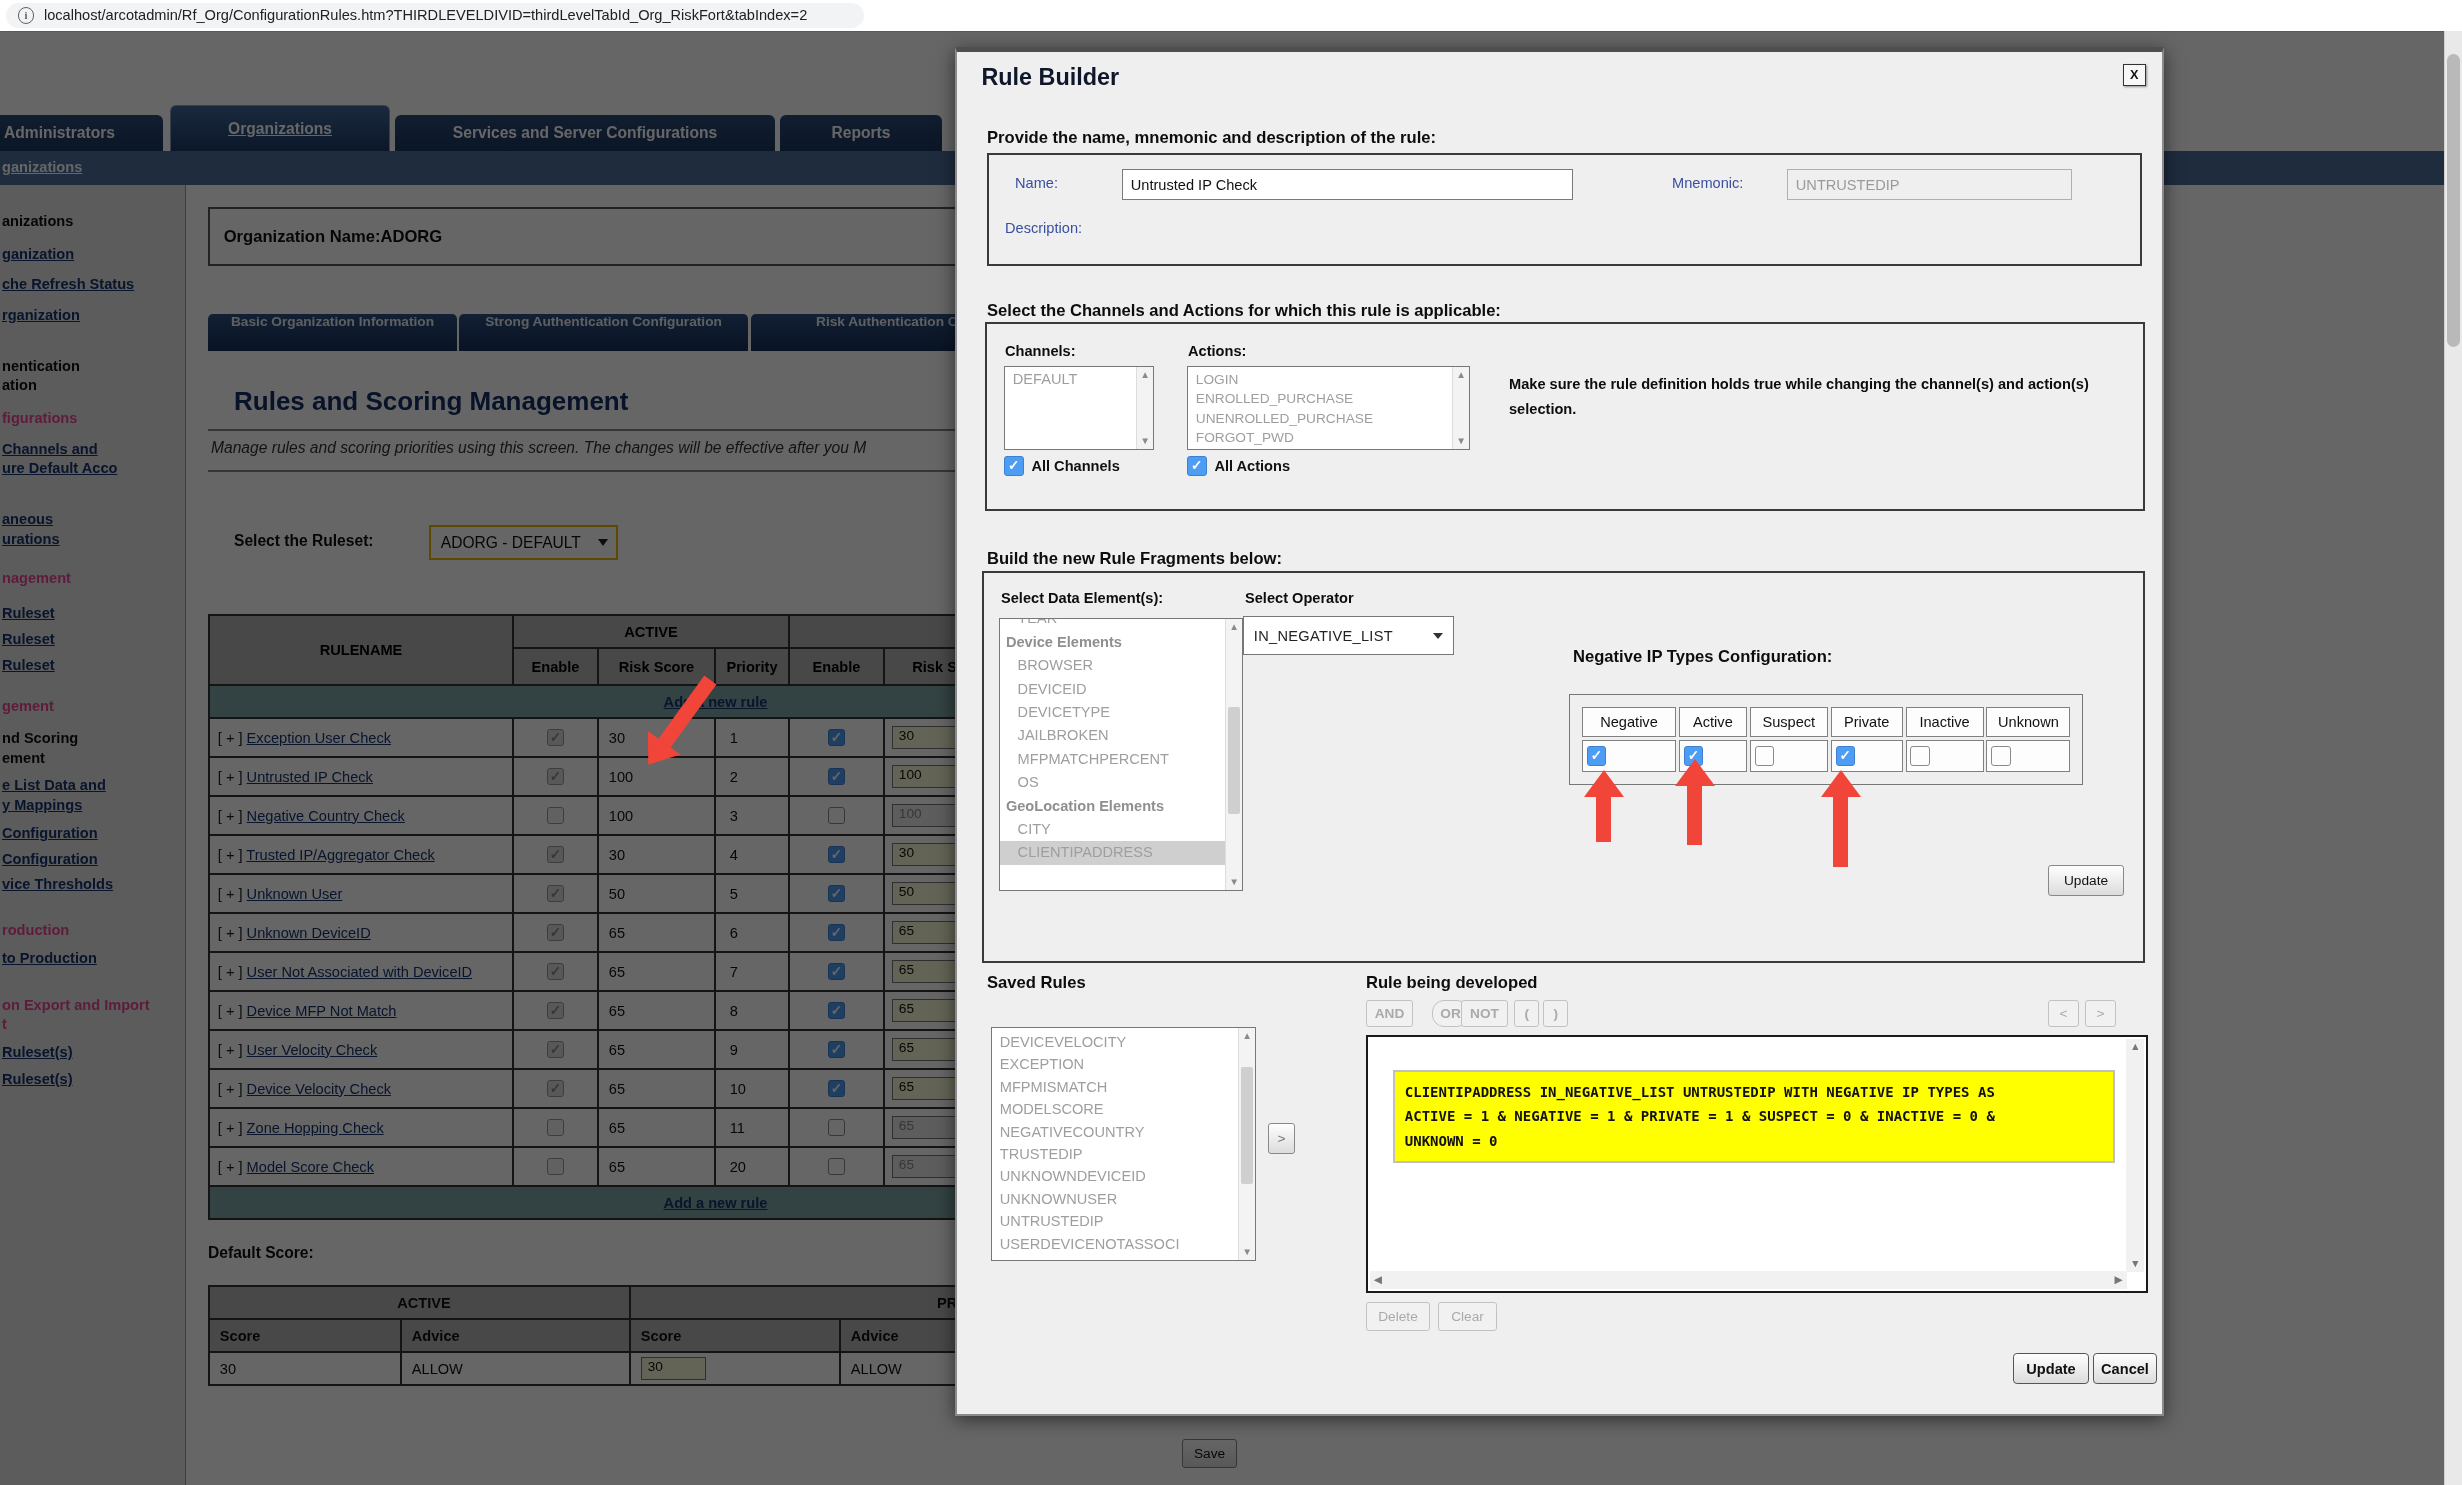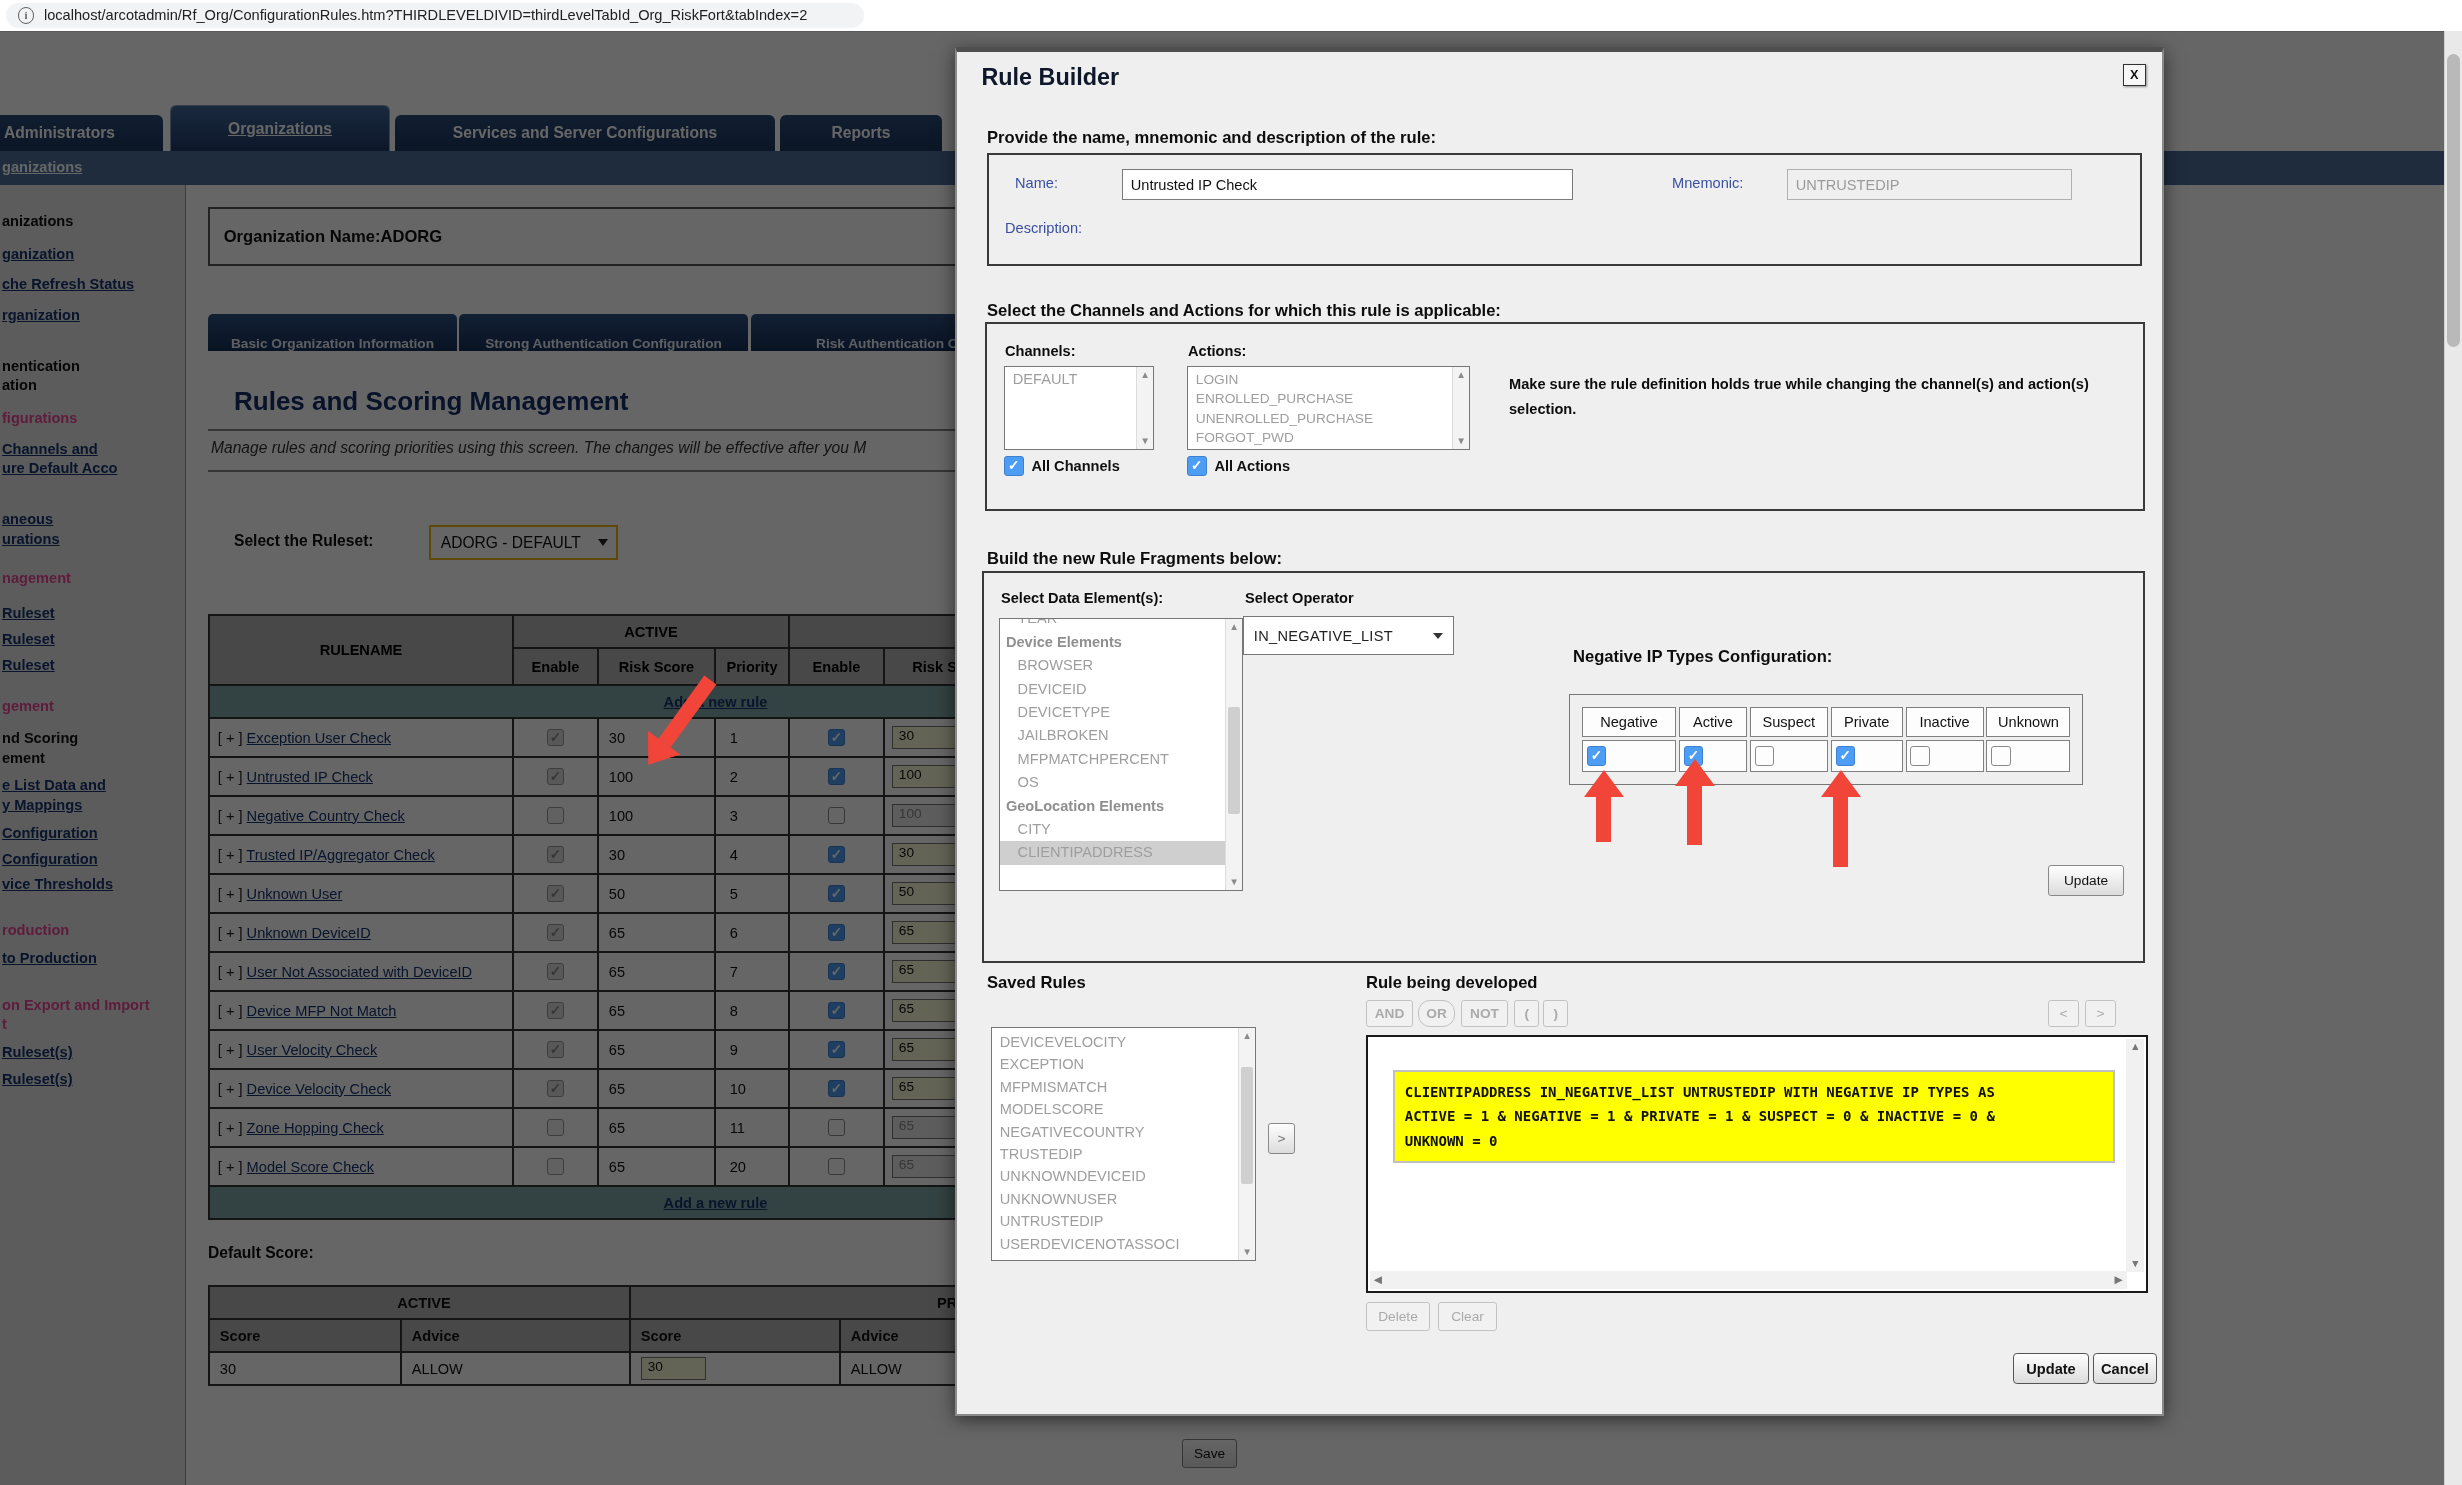--- a/index.html
+++ b/index.html
@@ -24,21 +24,21 @@
   .subnav a{position:absolute;left:2px;top:7.8px;color:#fff;font-weight:bold;font-size:14.6px;text-decoration:underline;}
   .sidebar{position:absolute;left:0;top:185px;width:185px;height:1300px;background:#e6e6e6;border-right:1px solid #9a9a9a;}
   .sb{position:absolute;left:2px;font-size:14.6px;white-space:nowrap;}
   .sb.link{color:#17356e;font-weight:bold;text-decoration:underline;cursor:pointer;}
   .sb.header{color:#111;font-weight:bold;}
   .sb.ghead{color:#ec4899;font-weight:bold;}
   .orgbox{position:absolute;left:208px;top:207px;width:1317px;height:55px;border:2px solid #555;background:#fff;
           display:flex;align-items:center;}
   .orgbox span{margin-left:13.7px;font-size:16.6px;font-weight:bold;}
   .otab{position:absolute;top:314px;height:37px;background:linear-gradient(#2e5181,#16305a);border-radius:4.9px 4.9px 0 0;
-        color:#e8edf5;font-weight:bold;font-size:13.7px;display:flex;align-items:flex-end;justify-content:center;}
+        color:#e8edf5;font-weight:bold;font-size:13.7px;display:flex;align-items:flex-start;justify-content:center;}
   .h1{position:absolute;left:234px;top:386px;font-size:26px;font-weight:bold;color:#14306a;}
   .hr{position:absolute;left:208px;width:1317px;height:2px;background:#888;}
   .subtitle{position:absolute;left:211px;top:439px;font-size:15.6px;font-style:italic;color:#333;}
   .rs-label{position:absolute;left:234px;top:532px;font-size:15.6px;font-weight:bold;}
   .rs-select{position:absolute;left:429px;top:525px;width:185px;height:31px;background:#fff;border:2px solid #eab308;
              display:flex;align-items:center;font-size:15.6px;}
   .rs-select span{margin-left:9.8px;}
   .rs-select .car{margin-left:auto;margin-right:7.8px;width:0;height:0;border-left:5.9px solid transparent;border-right:5.9px solid transparent;border-top:7.8px solid #222;}
   
   table.rules{position:absolute;left:208px;top:614px;border-collapse:collapse;table-layout:fixed;background:#fff;font-size:14.6px;}
@@ -515,21 +515,21 @@
       <div class="rail">
         <span class="up">▲</span>
         <div class="rthumb" style="top:39px;height:117px;"></div>
         <span class="dn">▼</span>
       </div>
     </div>
     <div class="btn" style="position:absolute;left:311px;top:1071px;width:25px;height:29px;color:#777;">&gt;</div>
 
     <div class="sec-h" style="left:409px;top:921px;">Rule being developed</div>
     <div class="btn disabled" style="position:absolute;left:409px;top:948px;width:45px;height:25px;font-weight:bold;">AND</div>
-    <div class="btn disabled" style="position:absolute;left:461px;top:948px;width:35px;height:25px;font-weight:bold;border-radius:12px;">OR</div>
+    <div class="btn disabled" style="position:absolute;left:475px;top:948px;width:35px;height:25px;font-weight:bold;border-radius:12px;">OR</div>
     <div class="btn disabled" style="position:absolute;left:504px;top:948px;width:45px;height:25px;font-weight:bold;">NOT</div>
     <div class="btn disabled" style="position:absolute;left:557px;top:948px;width:23.4px;height:25px;font-weight:bold;">(</div>
     <div class="btn disabled" style="position:absolute;left:586px;top:948px;width:23.4px;height:25px;font-weight:bold;">)</div>
     <div class="btn disabled" style="position:absolute;left:1091px;top:948px;width:29px;height:25px;">&lt;</div>
     <div class="btn disabled" style="position:absolute;left:1128px;top:948px;width:29px;height:25px;">&gt;</div>
 
     <div class="mono-area" style="left:409px;top:983px;width:778px;height:254px;">
       <div class="ylight" style="left:25px;top:33px;width:698px;">
         <div>CLIENTIPADDRESS IN_NEGATIVE_LIST UNTRUSTEDIP WITH NEGATIVE IP TYPES AS</div>
         <div>ACTIVE = 1 &amp; NEGATIVE = 1 &amp; PRIVATE = 1 &amp; SUSPECT = 0 &amp; INACTIVE = 0 &amp;</div>

